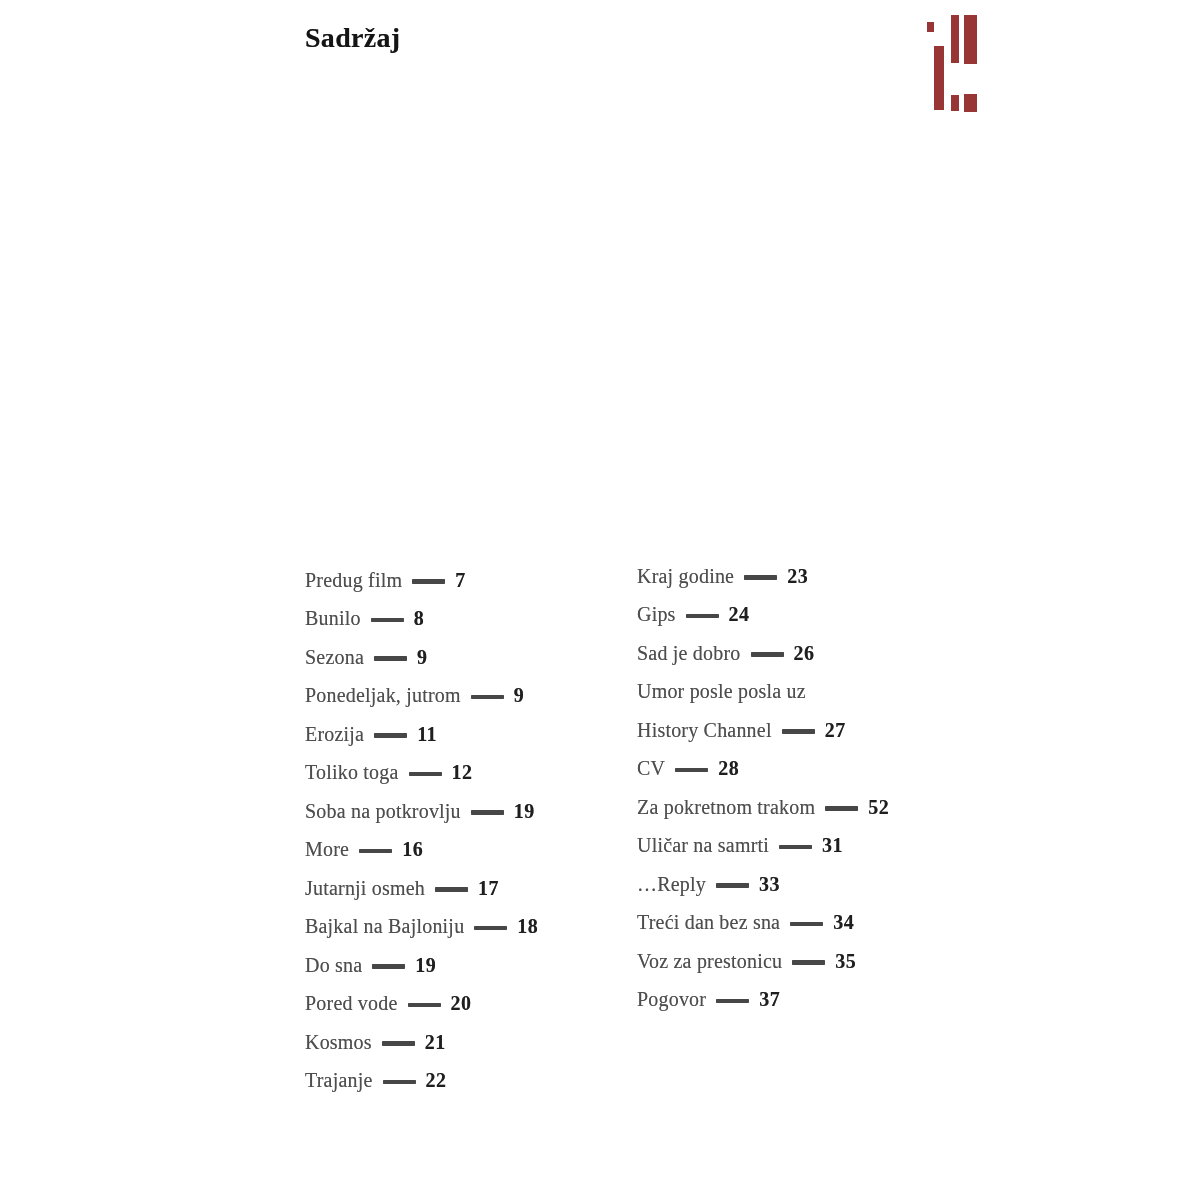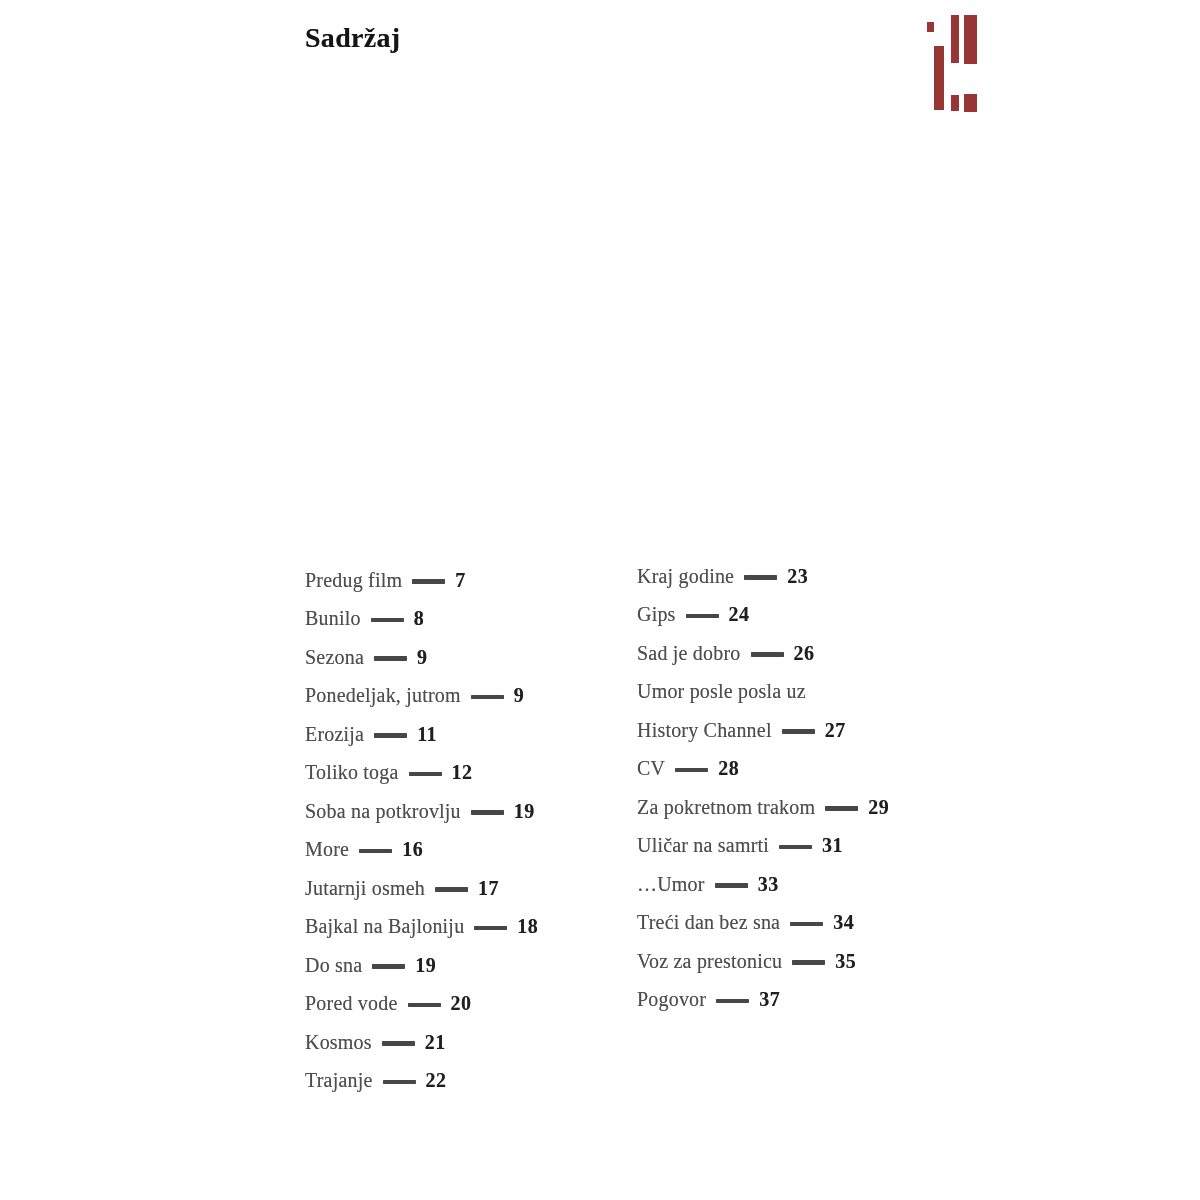--- a/index.html
+++ b/index.html
@@ -208,33 +208,33 @@
 
   <div class="entry">
     <span class="t">CV</span>
     <span class="dash"></span>
     <span class="p">28</span>
   </div>
 
   <div class="entry">
     <span class="t">Za pokretnom trakom</span>
     <span class="dash"></span>
-    <span class="p">29</span>
+    <span class="p">52</span>
   </div>
 
 
   <div class="entry">
     <span class="t">Uličar na samrti</span>
     <span class="dash"></span>
     <span class="p">31</span>
   </div>
 
 
   <div class="entry">
-    <span class="t">…Umor</span>
+    <span class="t">…Reply</span>
     <span class="dash"></span>
     <span class="p">33</span>
   </div>
 
   <div class="entry">
     <span class="t">Treći dan bez sna</span>
     <span class="dash"></span>
     <span class="p">34</span>
   </div>
 

